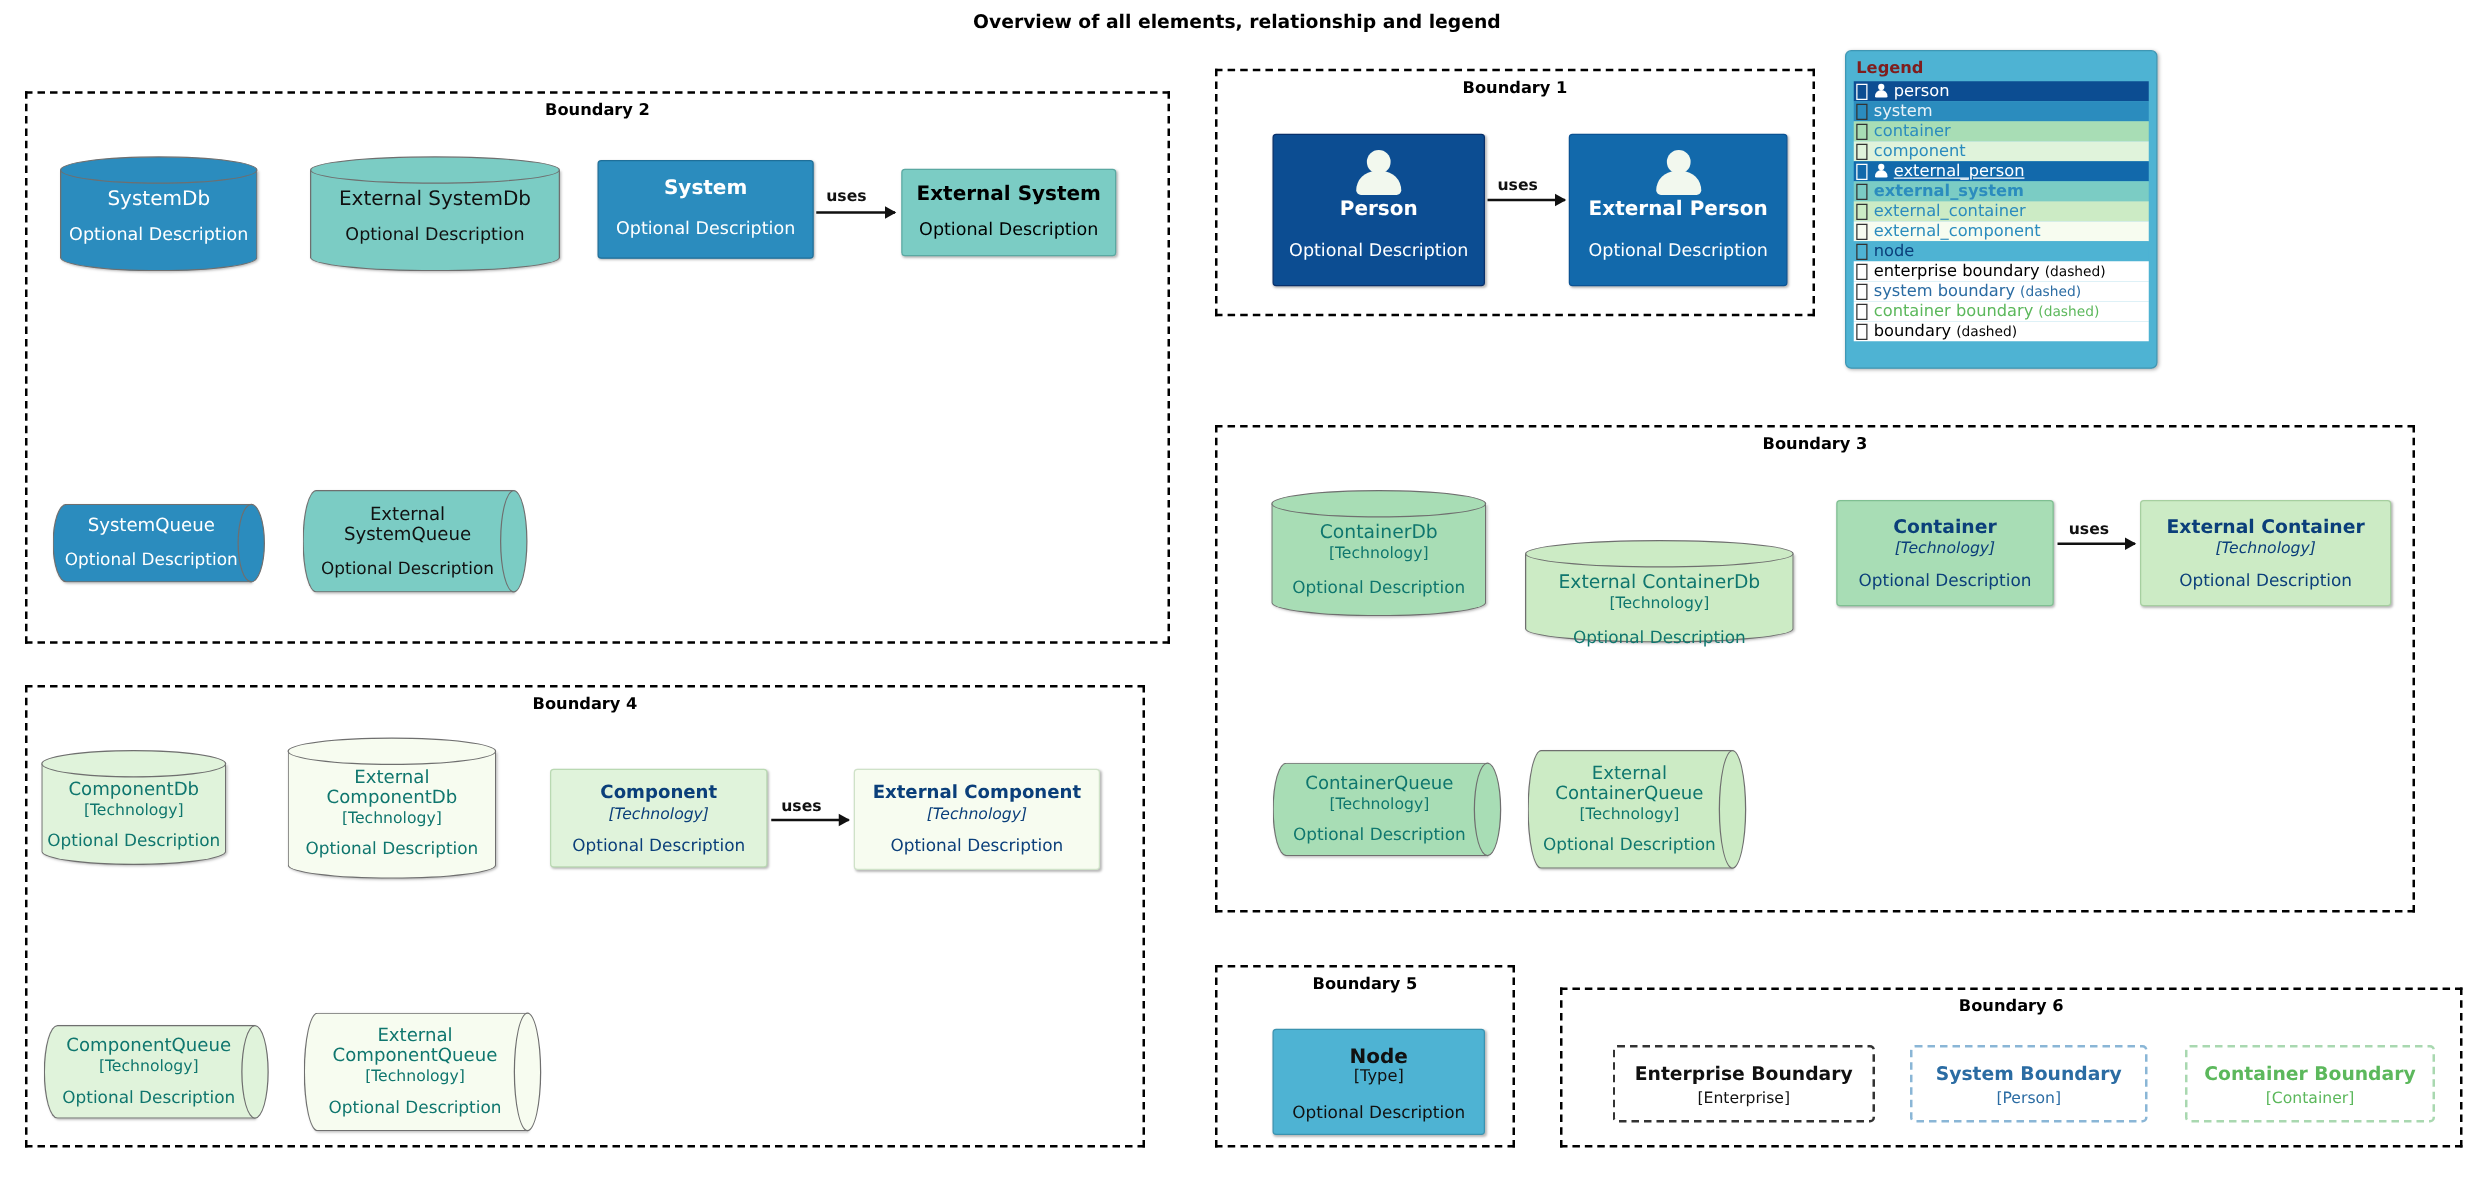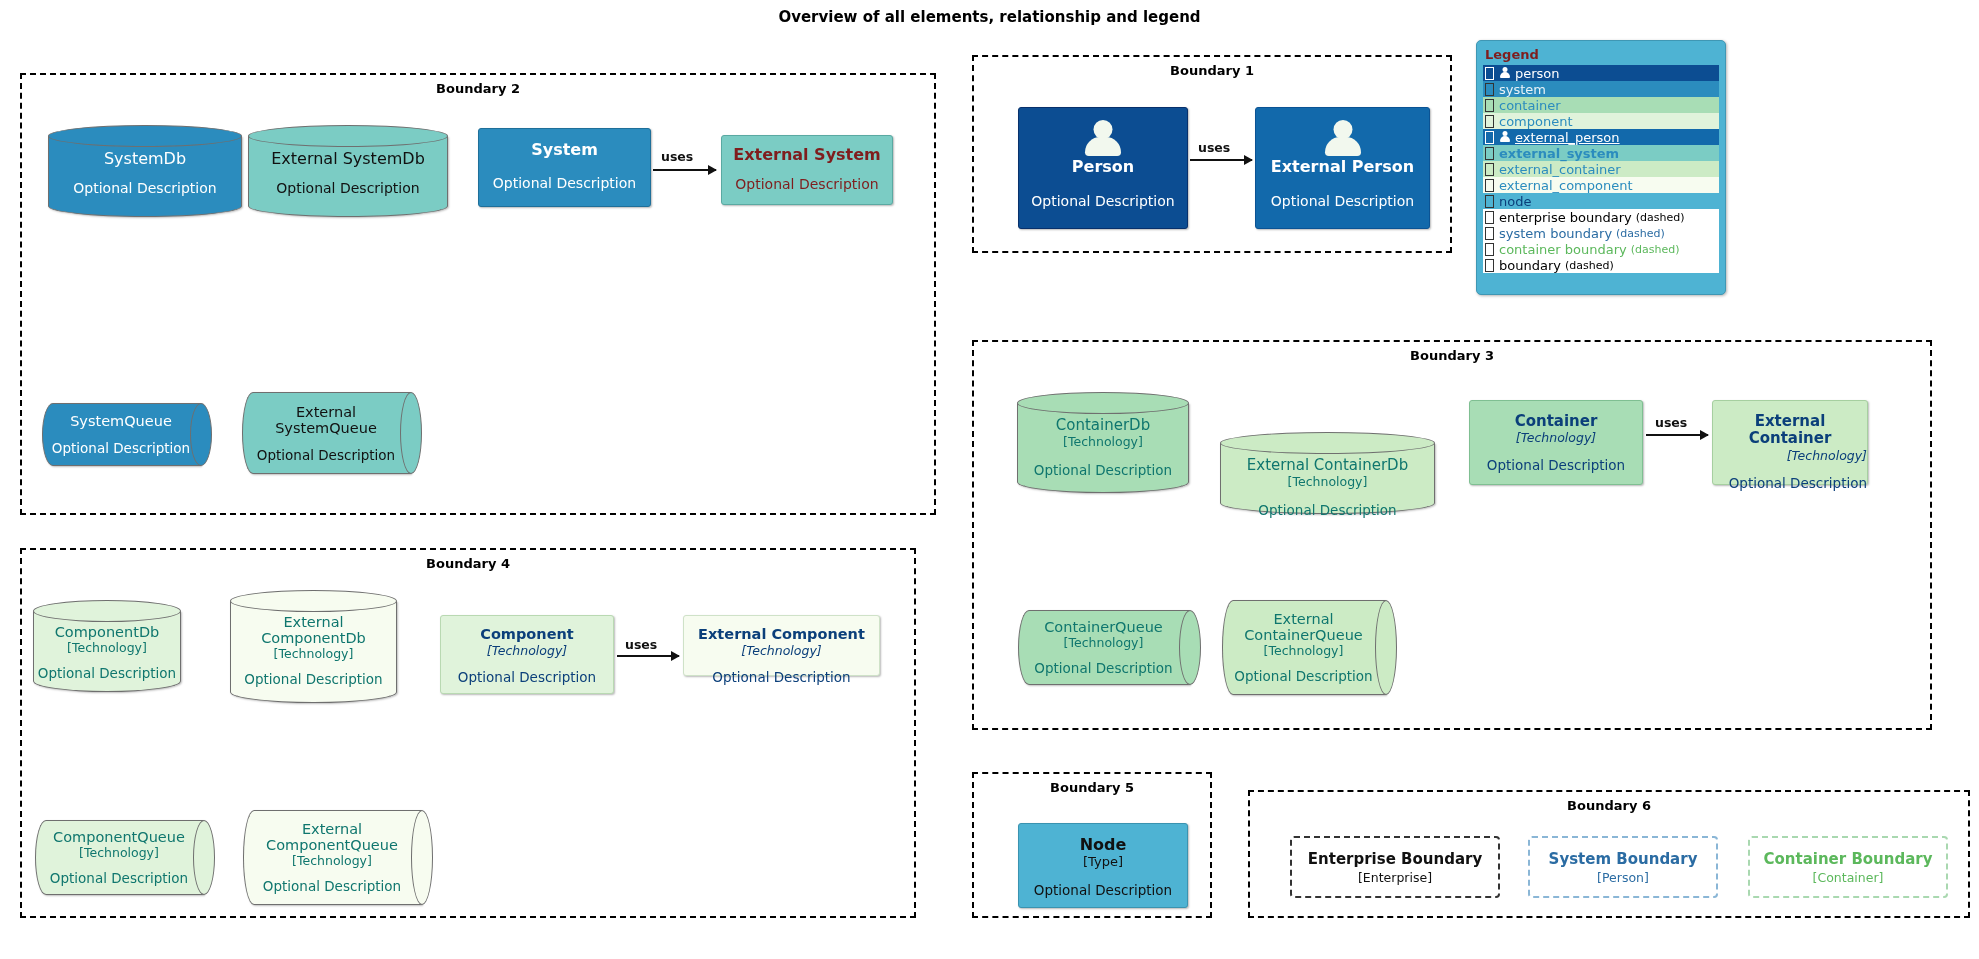--- a/index.html
+++ b/index.html
@@ -23,21 +23,21 @@
   .box{border:1px solid #7a7a7a;border-radius:3px;box-shadow:1px 1px 2px rgba(0,0,0,.28);}
 
   
   .t-person{background:#0c4d92;border-color:#08306b;}
   .t-person .nm,.t-person .desc{color:#ffffff;}
   .t-extperson{background:#1269ab;border-color:#0b5394;}
   .t-extperson .nm,.t-extperson .desc{color:#ffffff;}
   .t-system{background:#2b8cbe;border-color:#1f6f99;}
   .t-system .nm,.t-system .desc{color:#ffffff;}
   .t-extsystem{background:#7bccc4;border-color:#5aa9a2;}
-  .t-extsystem .nm,.t-extsystem .desc{color:#7f1d1d;}
+  .t-extsystem .nm,.t-extsystem .desc{color:#000000;}
   .t-container{background:#a8ddb5;border-color:#7fbf92;}
   .t-container .nm,.t-container .tech,.t-container .desc{color:#0b3f7a;}
   .t-extcontainer{background:#ccebc5;border-color:#a6cfa0;}
   .t-extcontainer .nm,.t-extcontainer .tech,.t-extcontainer .desc{color:#0b3f7a;}
   .t-component{background:#e0f3db;border-color:#b9d9b2;}
   .t-component .nm,.t-component .tech,.t-component .desc{color:#0b3f7a;}
   .t-extcomponent{background:#f7fcf0;border-color:#cfe2c8;}
   .t-extcomponent .nm,.t-extcomponent .tech,.t-extcomponent .desc{color:#0b3f7a;}
   .t-node{background:#4eb3d3;border-color:#3a93b0;}
   .t-node .nm,.t-node .tech,.t-node .desc{color:#111111;}
@@ -113,21 +113,21 @@
 <body>
 
 <div id="canvas">
 
   <div class="title">Overview of all elements, relationship and legend</div>
 
   <div class="bnd" style="left:20px;top:73px;width:916px;height:442px;">
     <div class="bnd-label">Boundary 2</div>
   </div>
 
-  <div class="db" style="left:48px;top:125px;width:194px;height:92px;">
+  <div class="db" style="left:48px;top:125px;width:158px;height:92px;">
     <div class="body fill-system"></div>
     <div class="cap fill-system"></div>
     <div class="txt c-white">
       <div class="nm" style="font-size:16px;">SystemDb</div>
       <div class="desc" style="font-size:14px;margin-top:12px;">Optional Description</div>
     </div>
   </div>
 
   <div class="db" style="left:248px;top:125px;width:200px;height:92px;">
     <div class="body fill-extsystem"></div>
@@ -197,21 +197,21 @@
 
   <div class="el box t-component" style="left:440px;top:615px;width:174px;height:79px;padding-top:10px;">
     <div class="nm" style="font-size:14.5px;">Component</div>
     <div class="tech" style="font-size:12.5px;">[Technology]</div>
     <div class="desc" style="font-size:13.5px;margin-top:11px;">Optional Description</div>
   </div>
 
   <div class="rel" style="left:617px;top:655px;width:62px;"></div>
   <div class="rel-label" style="left:625px;top:637px;">uses</div>
 
-  <div class="el box t-extcomponent" style="left:683px;top:615px;width:197px;height:61px;padding-top:10px;">
+  <div class="el box t-extcomponent" style="left:683px;top:615px;width:197px;height:81px;padding-top:10px;">
     <div class="nm" style="font-size:14.5px;">External Component</div>
     <div class="tech" style="font-size:12.5px;">[Technology]</div>
     <div class="desc" style="font-size:13.5px;margin-top:11px;">Optional Description</div>
   </div>
 
   <div class="q" style="left:35px;top:820px;width:180px;height:75px;">
     <div class="body fill-component"></div>
     <div class="cap fill-component"></div>
     <div class="txt c-navy">
       <div class="nm" style="font-size:14.5px;">ComponentQueue</div>
@@ -282,21 +282,21 @@
 
   <div class="el box t-container" style="left:1469px;top:400px;width:174px;height:85px;padding-top:12px;">
     <div class="nm" style="font-size:15px;">Container</div>
     <div class="tech" style="font-size:12.5px;">[Technology]</div>
     <div class="desc" style="font-size:13.5px;margin-top:12px;">Optional Description</div>
   </div>
 
   <div class="rel" style="left:1646px;top:434px;width:62px;"></div>
   <div class="rel-label" style="left:1655px;top:415px;">uses</div>
 
-  <div class="el box t-extcontainer" style="left:1712px;top:400px;width:156px;height:85px;padding-top:12px;align-items:flex-end;">
+  <div class="el box t-extcontainer" style="left:1712px;top:400px;width:201px;height:85px;padding-top:12px;">
     <div class="nm" style="font-size:15px;">External Container</div>
     <div class="tech" style="font-size:12.5px;">[Technology]</div>
     <div class="desc" style="font-size:13.5px;margin-top:12px;">Optional Description</div>
   </div>
 
   <div class="q" style="left:1018px;top:610px;width:183px;height:75px;">
     <div class="body fill-container"></div>
     <div class="cap fill-container"></div>
     <div class="txt c-navy">
       <div class="nm" style="font-size:14.5px;">ContainerQueue</div>

